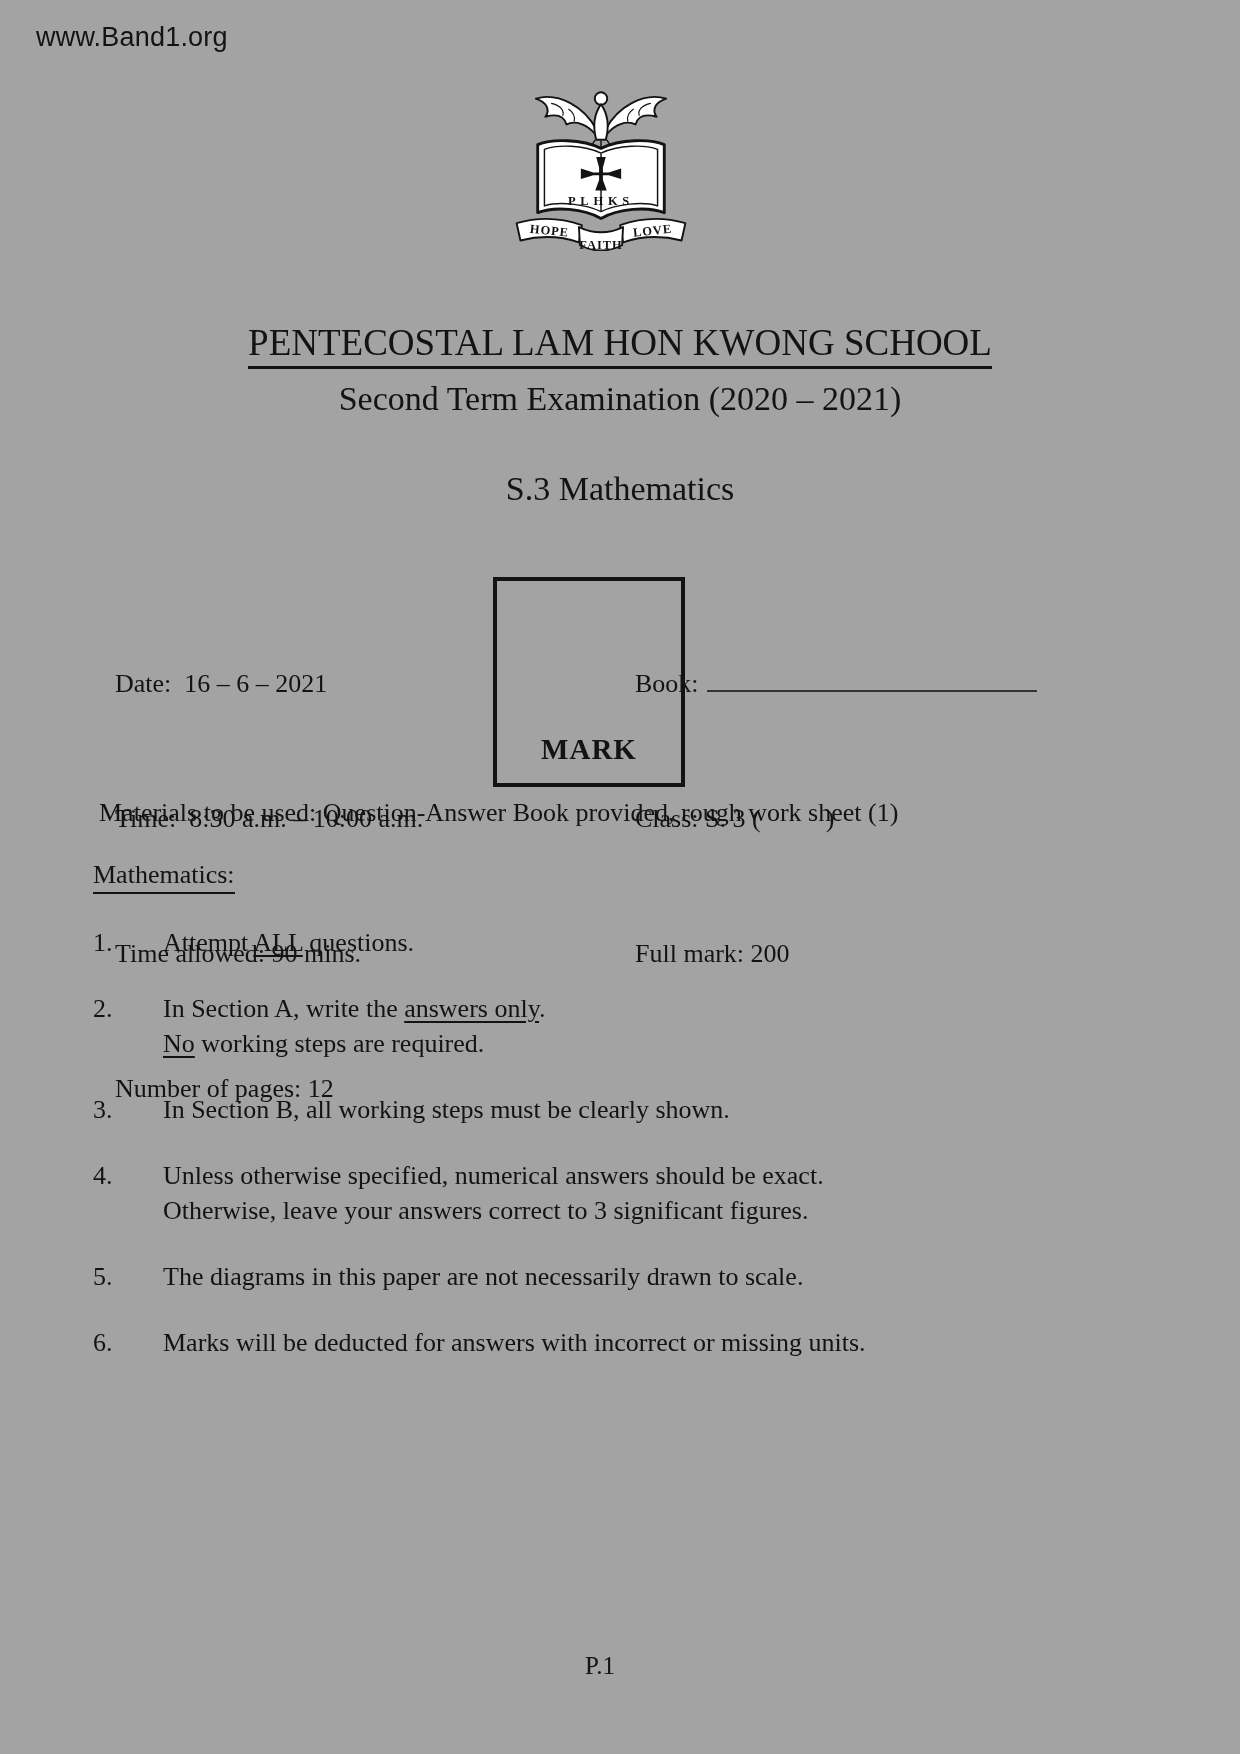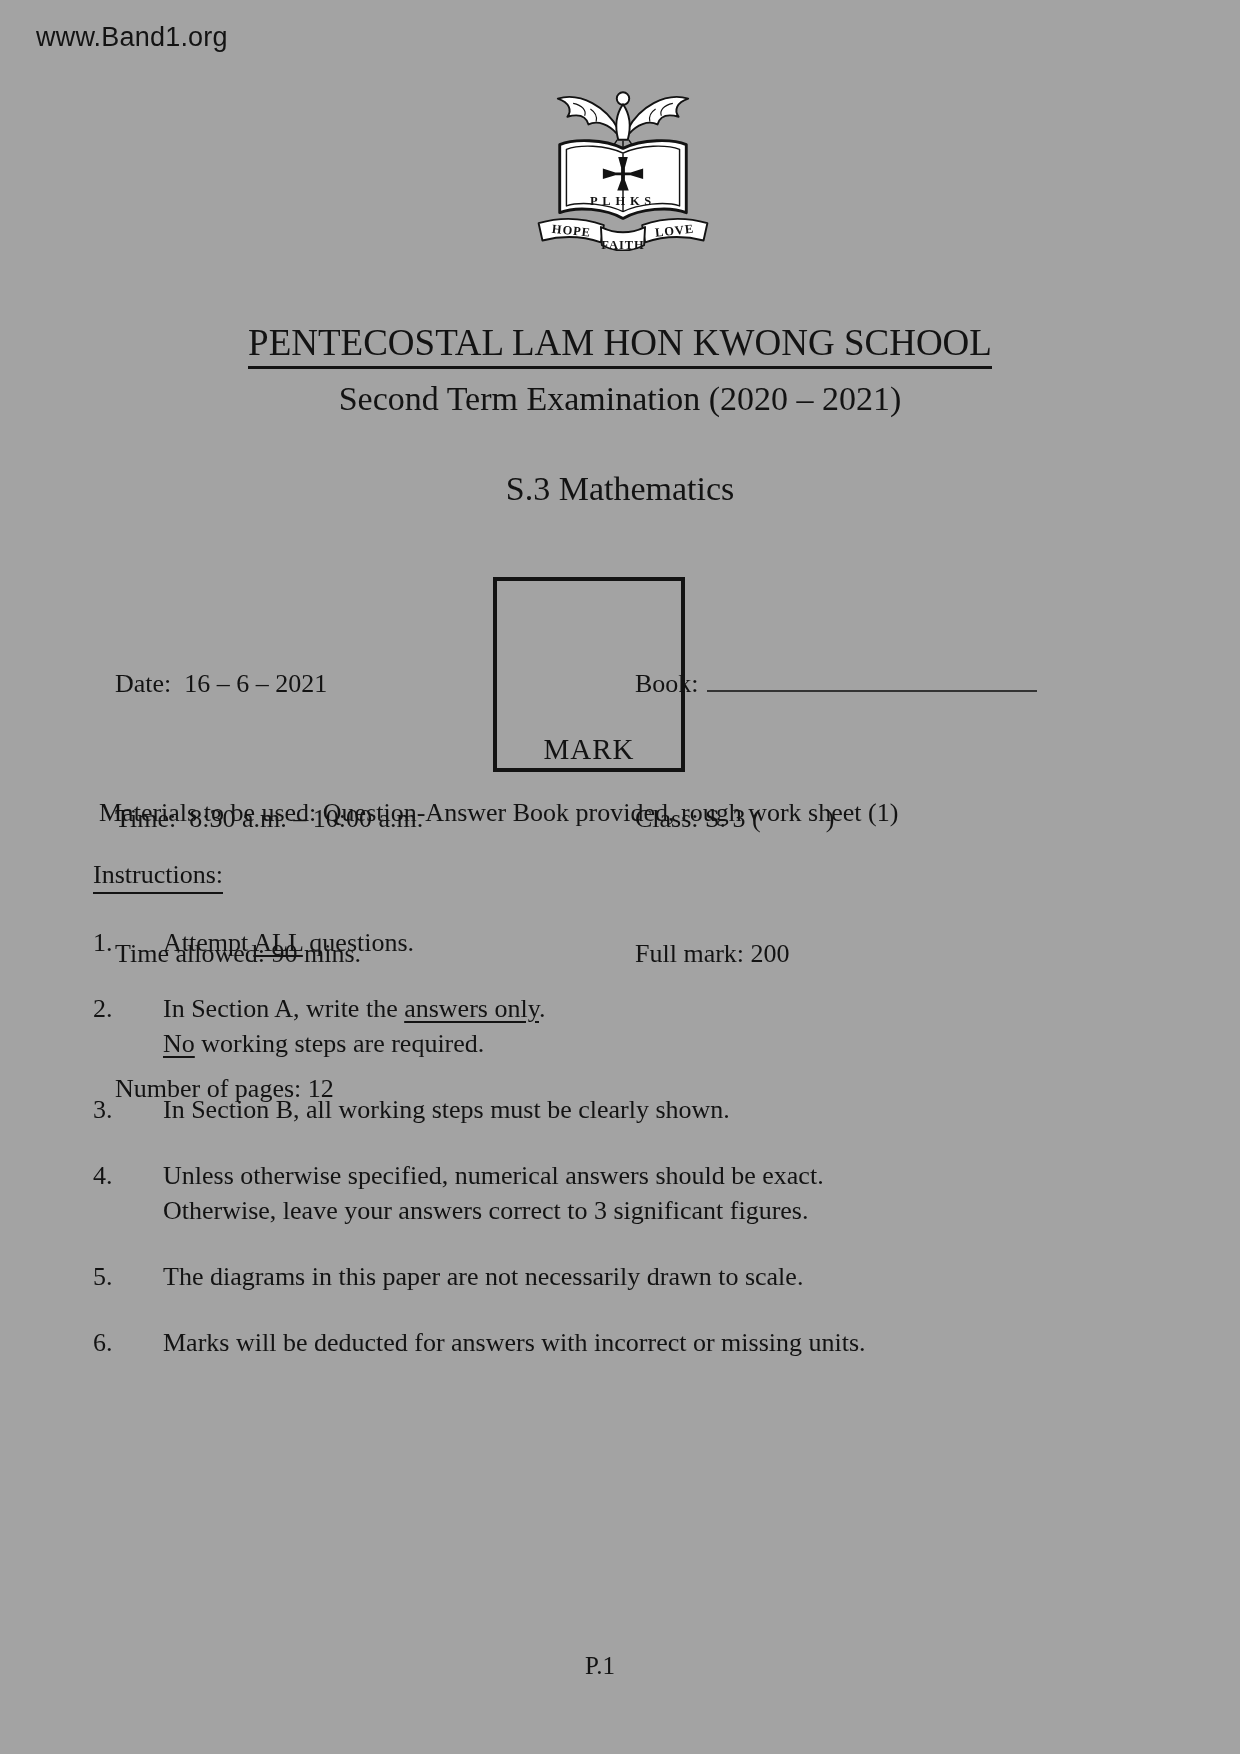--- a/index.html
+++ b/index.html
@@ -7,32 +7,32 @@
   .page {
     position:relative; width:1240px; height:1754px; margin:0 auto;
     background:#a3a3a3; color:#131313; overflow:hidden;
     font-family:"Liberation Serif", serif;
   }
   .abs { position:absolute; }
   .watermark {
     left:36px; top:22px; font-family:"Liberation Sans", sans-serif;
     font-size:27px; letter-spacing:0.2px;
   }
-  .logo-wrap { left:527px; top:88px; width:192px; height:160px; }
+  .logo-wrap { left:505px; top:88px; width:192px; height:160px; }
   .center-line { left:0; width:1240px; text-align:center; line-height:1; }
   .school { top:296px; font-size:37px; }
   .school span { display:inline-block; border-bottom:3px solid #131313; padding-bottom:5px;margin-top:28px; }
   .examline { top:382px; font-size:34px; }
   .subject { top:472px; font-size:34px; }
 
   .info-left { left:115px; top:571px; font-size:26px; line-height:45px; white-space:pre; }
   .mark-box {
     left:493px; top:577px; width:184px; height:185px;
     border:4px solid #131313; display:flex; align-items:flex-end; justify-content:center;
-    padding-bottom:2px; font-size:29px; letter-spacing:1px;
+    padding-bottom:17px; font-size:29px; letter-spacing:1px;font-weight:bold;
   }
   .info-right { left:635px; top:571px; font-size:26px; line-height:45px; white-space:pre; }
   .blank { display:inline-block; border-bottom:2px solid #333; height:26px; vertical-align:baseline; }
   .blank-name { width:330px; margin-left:8px; }
   .blank-classno { width:172px; margin-left:8px; }
 
   .materials { left:99px; top:798px; font-size:26px; }
   .ins-title { left:93px; top:860px; font-size:26px; }
   .ins-title span { display:inline-block; border-bottom:2px solid #131313; padding-bottom:2px; }
 
@@ -109,21 +109,21 @@
 
   <div class="abs info-right">
     <div><span>Book:</span><span class="blank blank-name"></span></div>
     <div>Class: S. 3 (          )</div>
     <div>Full mark: 200</div>
   </div>
 
   <div class="abs materials">Materials to be used: Question-Answer Book provided, rough work sheet (1)</div>
 
   <div class="abs ins-title">
-    <span>Instructions:</span>
+    <span>Mathematics:</span>
   </div>
 
   <div class="abs ins-list">
       <div class="ins-item">
         <div class="ins-num">1.</div>
         <div class="ins-body">
           <div><span>Attempt </span><span class="u">ALL</span><span> questions.</span></div>
         </div>
       </div>
       <div class="ins-item">

